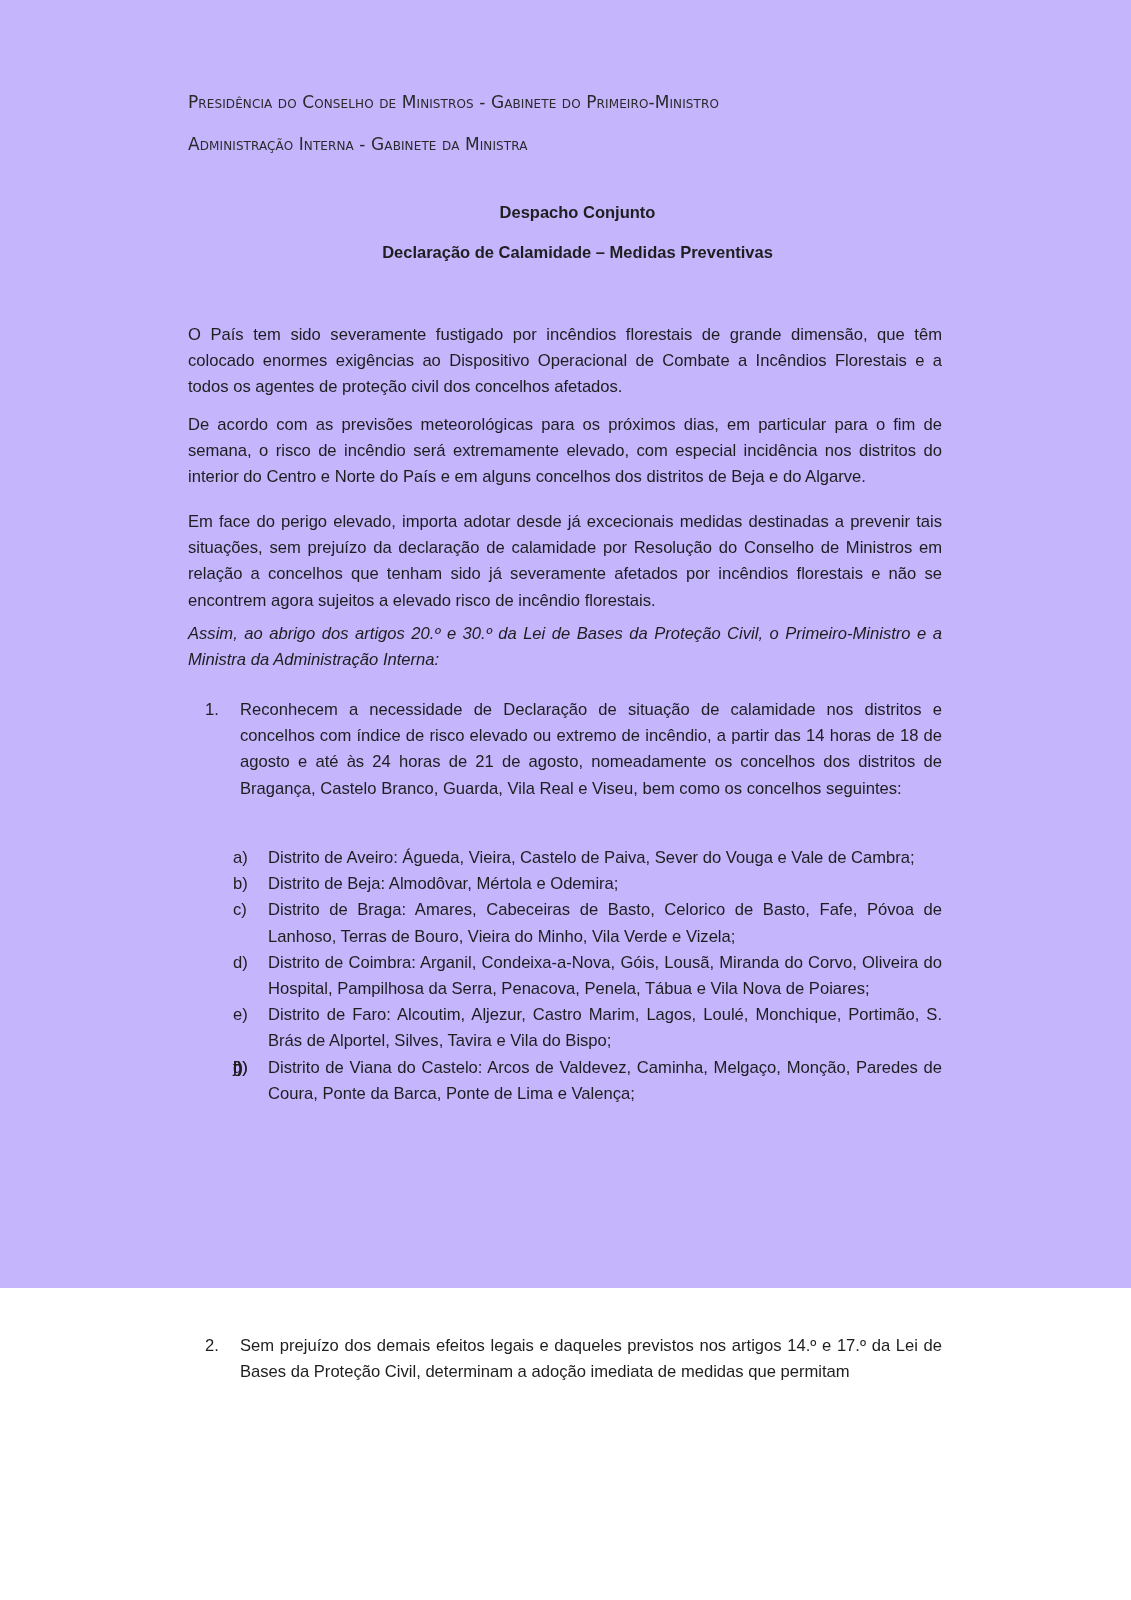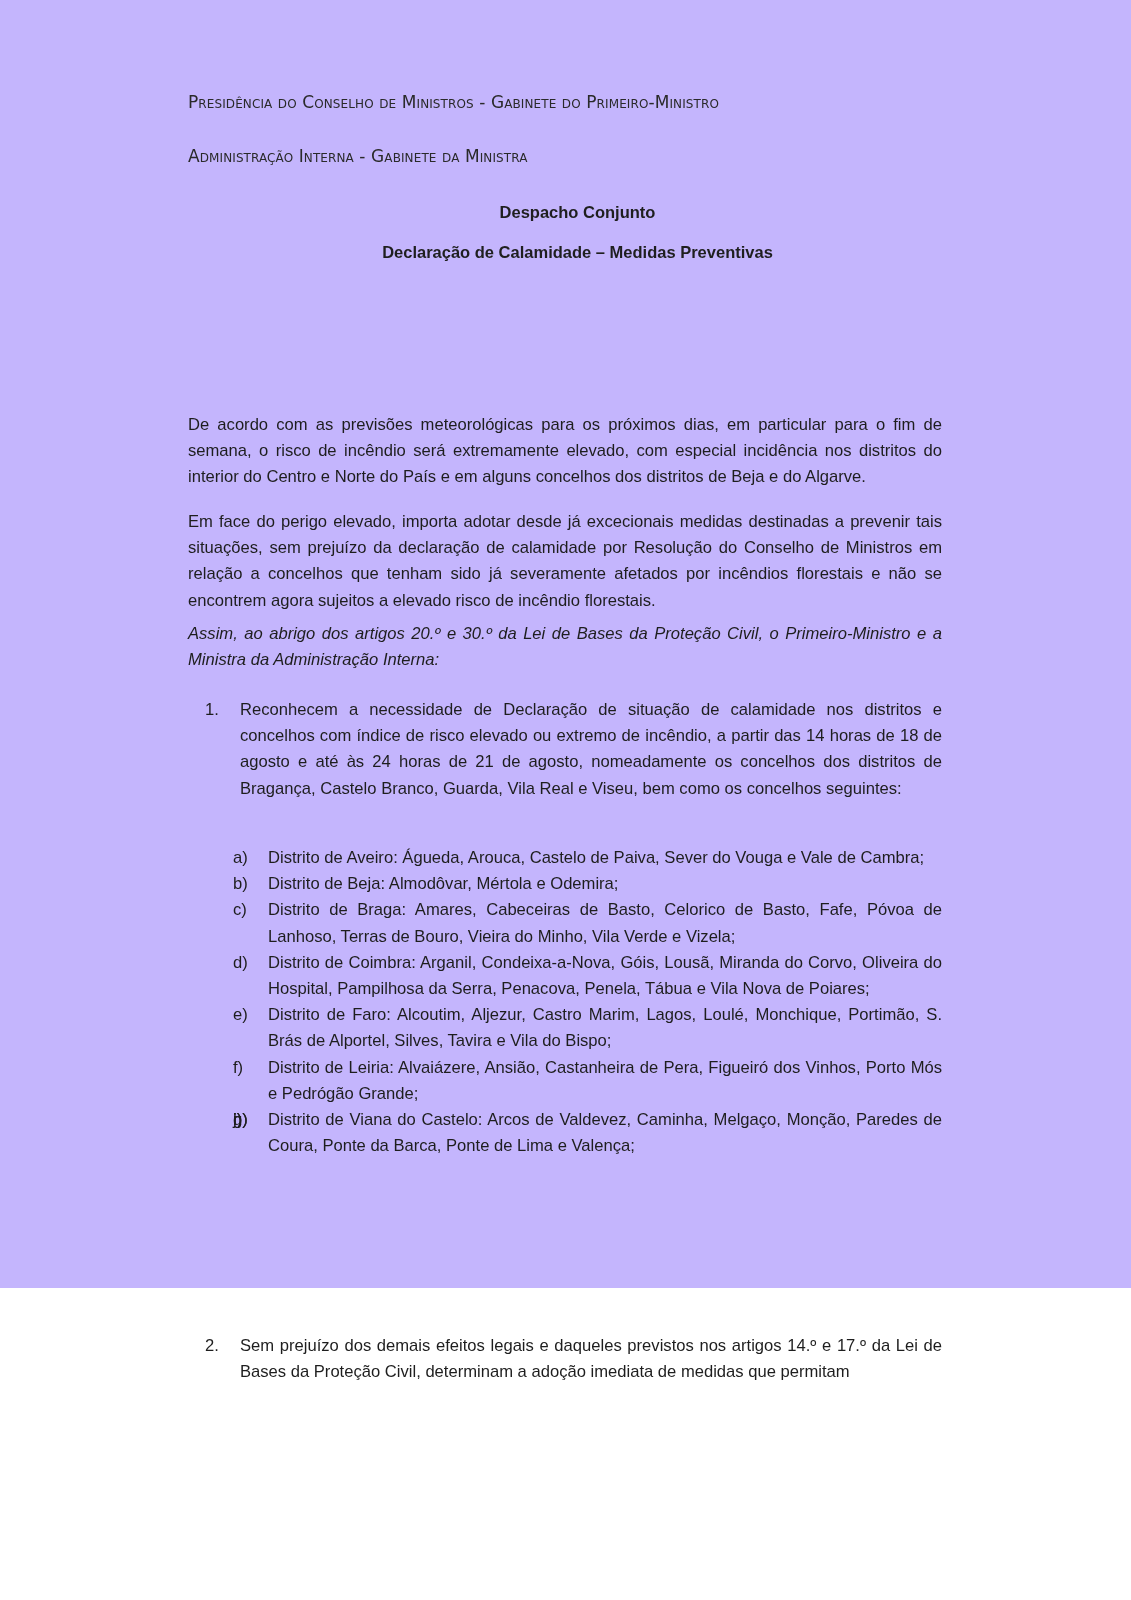--- a/index.html
+++ b/index.html
@@ -28,21 +28,21 @@
       position: absolute;
       left: 188px;
       font-family: "DejaVu Sans", sans-serif;
       font-variant: small-caps;
       font-size: 17px;
       letter-spacing: 0.1px;
       color: #2a2a2a;
       white-space: nowrap;
     }
     #hdr1 { top: 92px; }
-    #hdr2 { top: 146px; }
+    #hdr2 { top: 134px; }
 
     .title {
       position: absolute;
       left: 0;
       width: 1131px;
       text-align: center;
       font-weight: bold;
       font-size: 16.5px;
       color: #1f1f1f;
       white-space: nowrap;
@@ -108,53 +108,53 @@
 <body>
 
 <div class="page">
 
   <div class="header-line" id="hdr1">Presidência do Conselho de Ministros - Gabinete do Primeiro-Ministro</div>
   <div class="header-line" id="hdr2">Administração Interna - Gabinete da Ministra</div>
 
   <div class="title" id="title1">Despacho Conjunto</div>
   <div class="title" id="title2">Declaração de Calamidade – Medidas Preventivas</div>
 
+  <div class="body-text" id="p1">O País tem sido severamente fustigado por incêndios florestais de grande dimensão, que têm colocado enormes exigências ao Dispositivo Operacional de Combate a Incêndios Florestais e a todos os agentes de proteção civil dos concelhos afetados.</div>
   <div class="body-text" id="p2">De acordo com as previsões meteorológicas para os próximos dias, em particular para o fim de semana, o risco de incêndio será extremamente elevado, com especial incidência nos distritos do interior do Centro e Norte do País e em alguns concelhos dos distritos de Beja e do Algarve.</div>
   <div class="body-text" id="p3">Em face do perigo elevado, importa adotar desde já excecionais medidas destinadas a prevenir tais situações, sem prejuízo da declaração de calamidade por Resolução do Conselho de Ministros em relação a concelhos que tenham sido já severamente afetados por incêndios florestais e não se encontrem agora sujeitos a elevado risco de incêndio florestais.</div>
   <div class="body-text" id="p4">Assim, ao abrigo dos artigos 20.º e 30.º da Lei de Bases da Proteção Civil, o Primeiro-Ministro e a Ministra da Administração Interna:</div>
 
   <div class="num-item" id="item1">
     <span class="num">1.</span>
     <div class="num-text">Reconhecem a necessidade de Declaração de situação de calamidade nos distritos e concelhos com índice de risco elevado ou extremo de incêndio, a partir das 14 horas de 18 de agosto e até às 24 horas de 21 de agosto, nomeadamente os concelhos dos distritos de Bragança, Castelo Branco, Guarda, Vila Real e Viseu, bem como os concelhos seguintes:</div>
   </div>
 
   <div class="sub-list">
     <div class="sub-item">
       <span class="letter">a)</span>
-      <span>Distrito de Aveiro: Águeda, Arouca, Castelo de Paiva, Sever do Vouga e Vale de Cambra;</span>
+      <span>Distrito de Aveiro: Águeda, Vieira, Castelo de Paiva, Sever do Vouga e Vale de Cambra;</span>
     </div>
     <div class="sub-item">
       <span class="letter">b)</span>
       <span>Distrito de Beja: Almodôvar, Mértola e Odemira;</span>
     </div>
     <div class="sub-item">
       <span class="letter">c)</span>
       <span>Distrito de Braga: Amares, Cabeceiras de Basto, Celorico de Basto, Fafe, Póvoa de Lanhoso, Terras de Bouro, Vieira do Minho, Vila Verde e Vizela;</span>
     </div>
     <div class="sub-item">
       <span class="letter">d)</span>
       <span>Distrito de Coimbra: Arganil, Condeixa-a-Nova, Góis, Lousã, Miranda do Corvo, Oliveira do Hospital, Pampilhosa da Serra, Penacova, Penela, Tábua e Vila Nova de Poiares;</span>
     </div>
     <div class="sub-item">
       <span class="letter">e)</span>
       <span>Distrito de Faro: Alcoutim, Aljezur, Castro Marim, Lagos, Loulé, Monchique, Portimão, S. Brás de Alportel, Silves, Tavira e Vila do Bispo;</span>
     </div>
     <div class="sub-item">
       <span class="letter">f)</span>
-      <span>Distrito de Leiria: Alvaiázere, Ansião, Castanheira de Pera, Figueiró dos Vinhos, Porto Mós e Pedrógão Grande;</span>
     </div>
     <div class="sub-item">
       <span class="letter">g)</span>
     </div>
     <div class="sub-item">
       <span class="letter">h)</span>
     </div>
     <div class="sub-item">
       <span class="letter">i)</span>
     </div>

